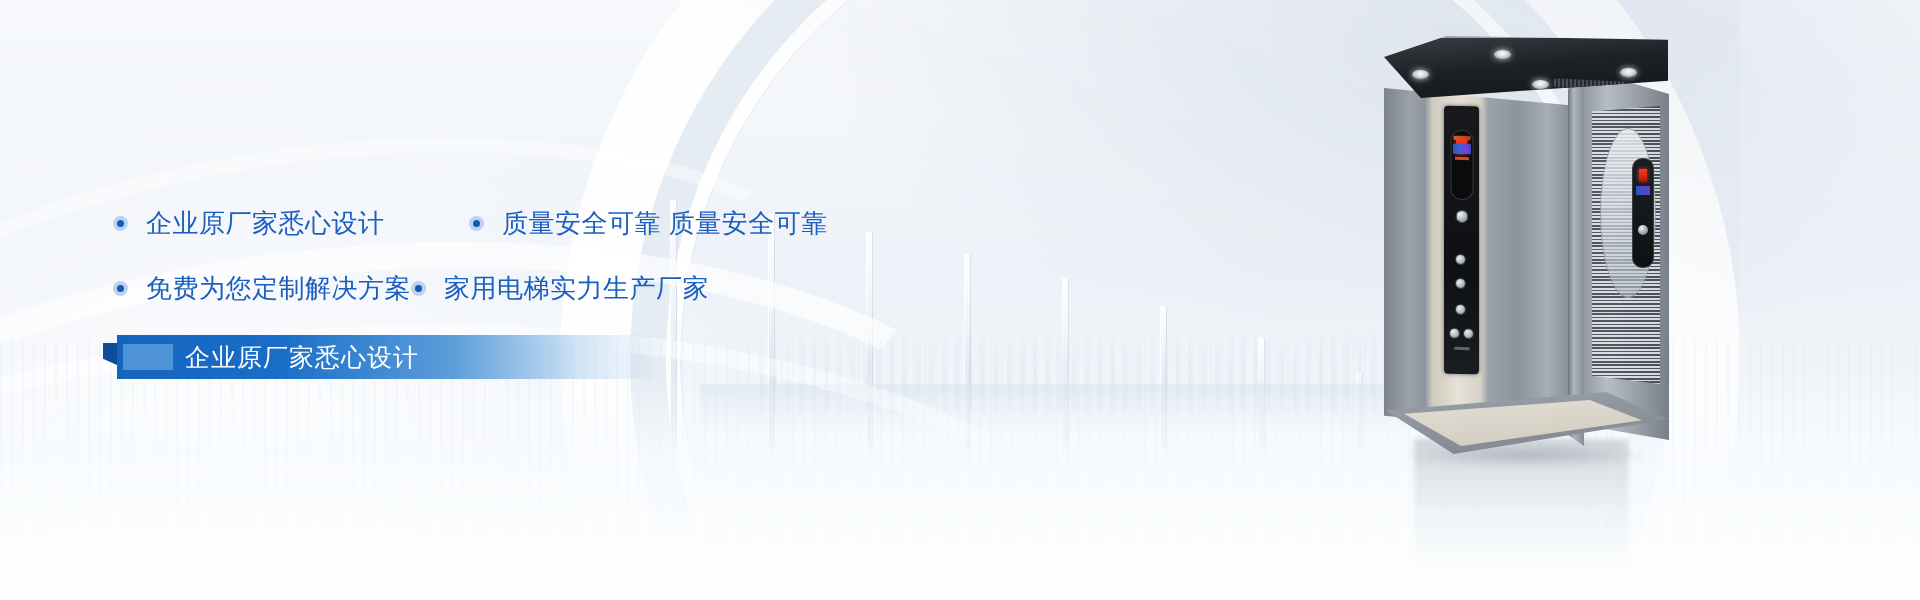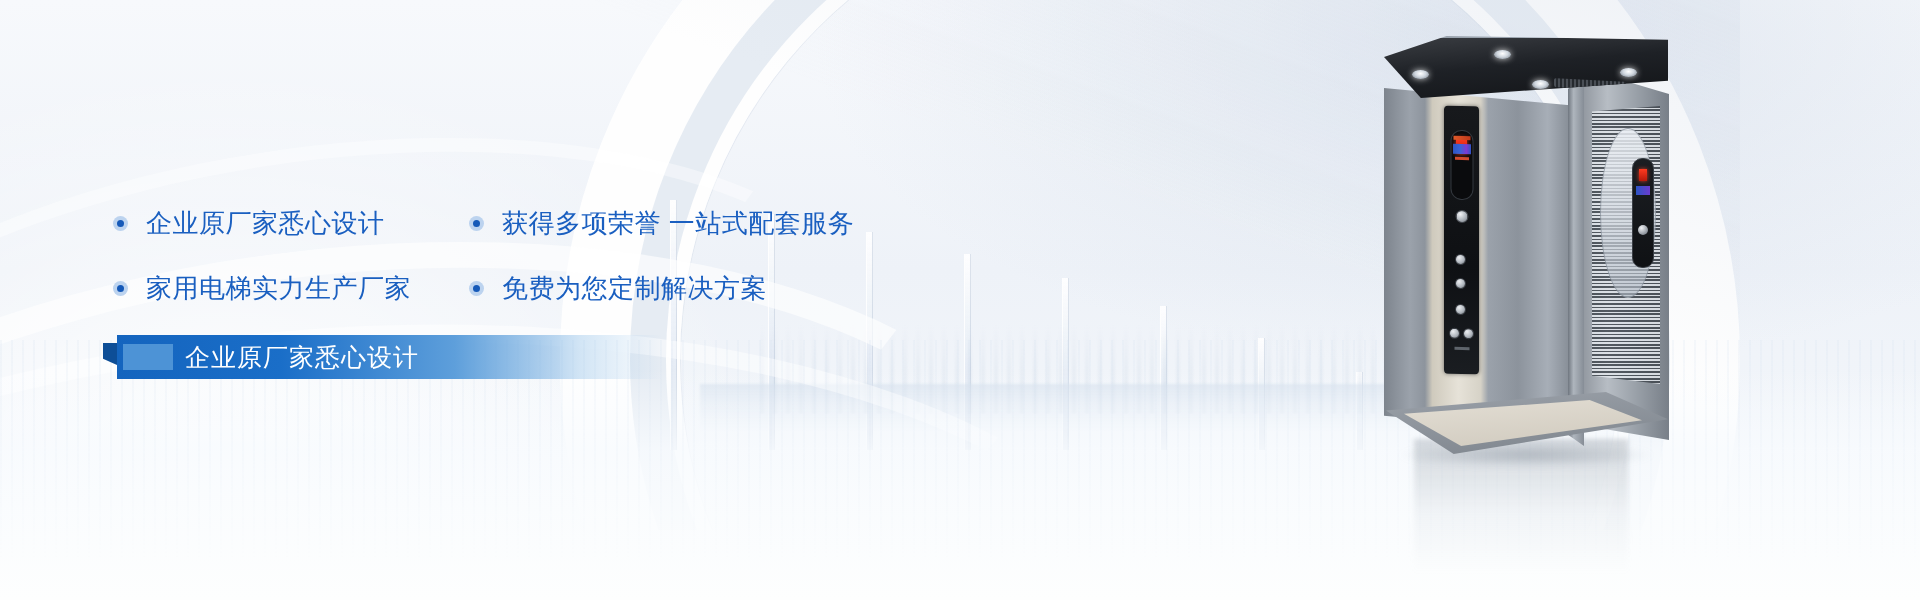--- a/index.html
+++ b/index.html
@@ -499,31 +499,31 @@
 
 
     <div class="bullets">
       <div class="bullet-row">
         <div class="bullet col-a">
           <span class="dot"></span>
           <span>企业原厂家悉心设计</span>
         </div>
         <div class="bullet">
           <span class="dot"></span>
-          <span>获得多项荣誉 一站式配套服务</span>
+          <span>质量安全可靠 质量安全可靠</span>
         </div>
       </div>
       <div class="bullet-row">
+        <div class="bullet">
+          <span class="dot"></span>
+          <span>免费为您定制解决方案</span>
+        </div>
         <div class="bullet col-a">
           <span class="dot"></span>
           <span>家用电梯实力生产厂家</span>
-        </div>
-        <div class="bullet">
-          <span class="dot"></span>
-          <span>免费为您定制解决方案</span>
         </div>
       </div>
     </div>
 
     <div class="ribbon">
       <span class="ribbon-fold"></span>
       <span class="ribbon-chip"></span>
       <span class="ribbon-text">企业原厂家悉心设计</span>
     </div>
 

